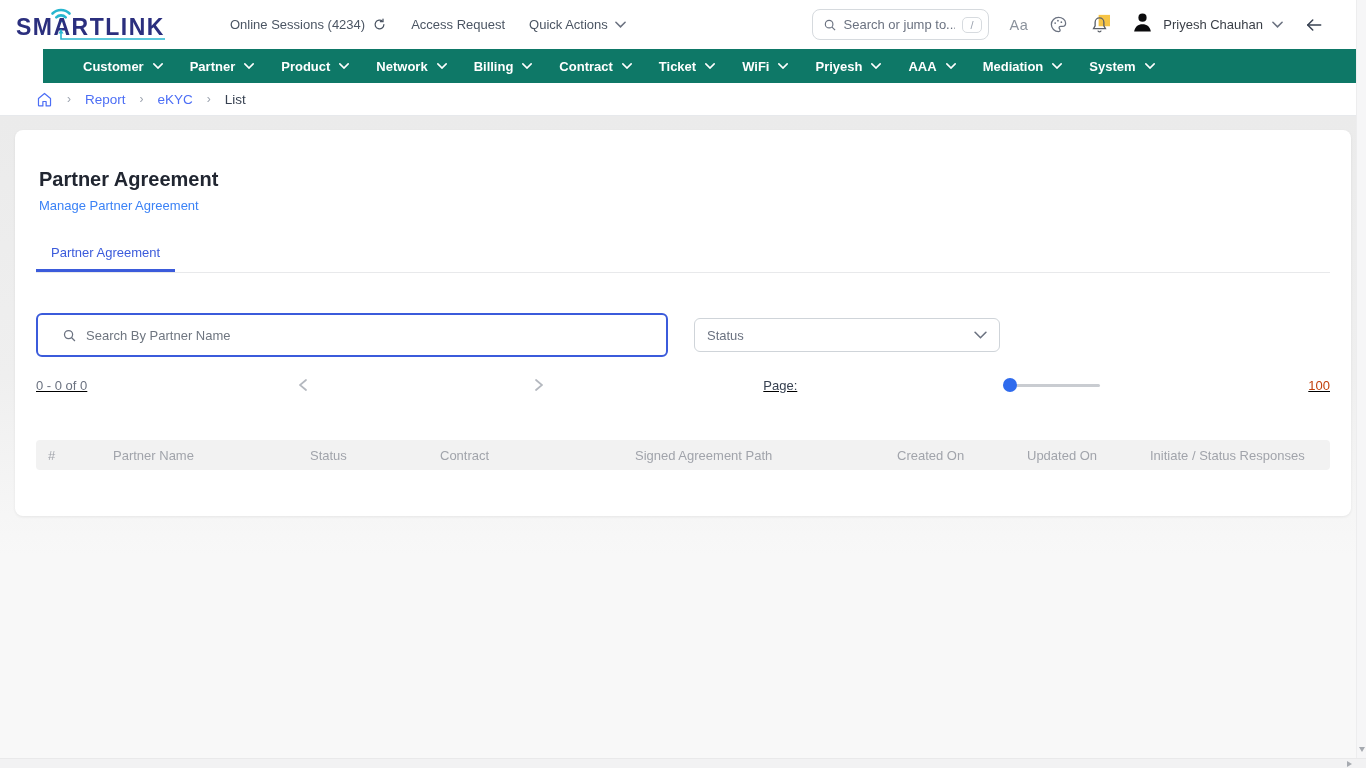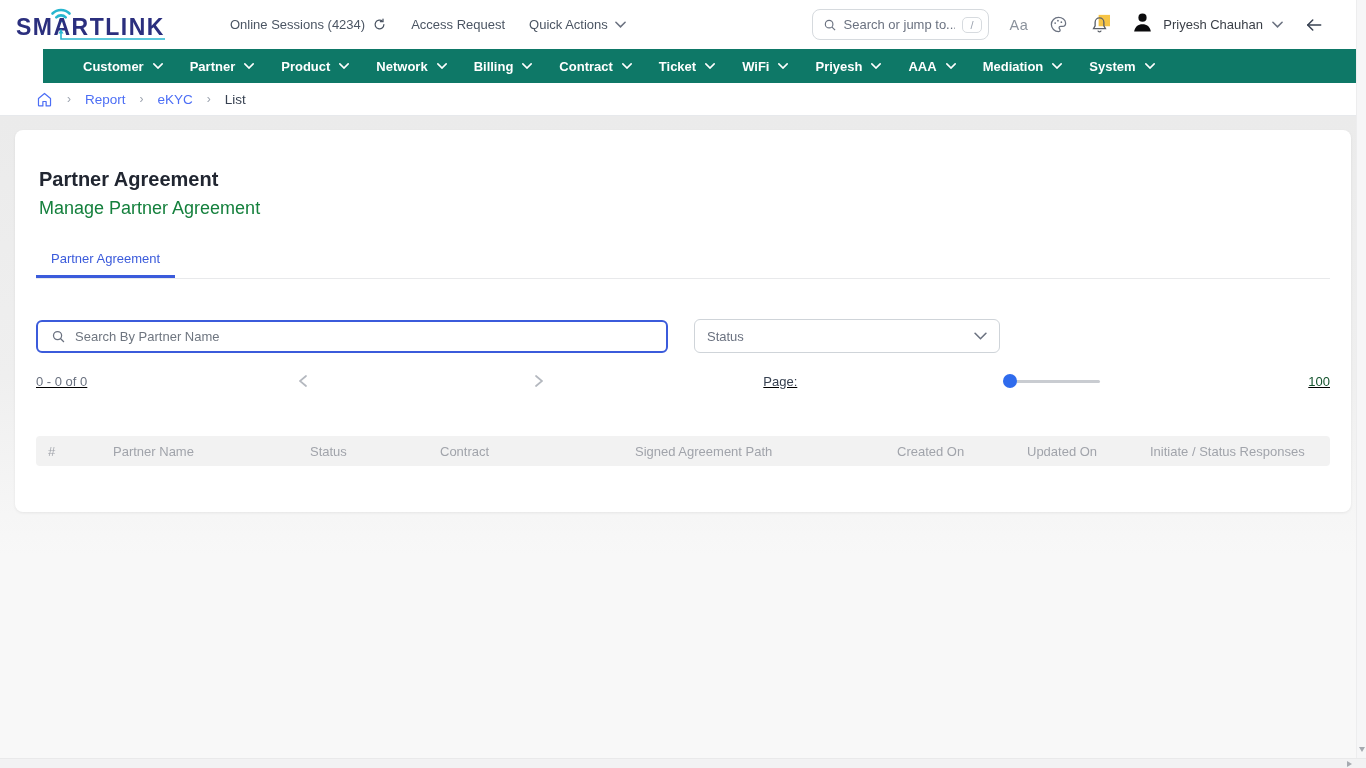--- a/index.html
+++ b/index.html
@@ -30,40 +30,40 @@
   .crumbbar { height:33px; background:#fff; border-bottom:1px solid #e7e9ec; display:flex; align-items:center; padding-left:36px; gap:14px; }
   .crumbs { display:flex; align-items:center; gap:14px; }
   .crumb-sep { color:#9ca3af; font-size:12px; }
   .crumb-link { color:#4c6ef5; font-size:13.5px; cursor:pointer; text-decoration:none; }
   .crumb-current { color:#374151; font-size:13.5px; }
 
   
   .main { height:652px; background:linear-gradient(180deg,#ebebeb 0px,#efefef 260px,#f8f8f8 440px,#f8f8f8 100%); padding:14px 15px 0 15px; }
   .card { background:#fff; border-radius:8px; box-shadow:0 1px 3px rgba(0,0,0,.07); padding:38px 21px 46px 21px; }
   .page-title { font-size:20px; font-weight:700; color:#212631; margin-left:3px; }
-  .page-subtitle { font-size:18px; color:#15803d; margin:7px 0 0 3px; }
+  .page-subtitle { font-size:13px; color:#3b82f6; margin:7px 0 0 3px; }
 
   .tabs { display:flex; border-bottom:1px solid #e8e9eb; margin-top:24px; }
   .tab { font-size:13px; color:#3b5bdb; padding:8px 15px 9px 15px; border-bottom:3px solid #3b5bdb; cursor:pointer; }
 
   .filters { display:flex; align-items:center; margin-top:40px; gap:26px; }
-  .big-search { display:flex; align-items:center; gap:9px; width:632px; height:33px; border:2px solid #3b5bdb; border-radius:6px; padding:0 13px; background:#fff; }
+  .big-search { display:flex; align-items:center; gap:9px; width:632px; height:44px; border:2px solid #3b5bdb; border-radius:6px; padding:0 24px; background:#fff; }
   .big-search input { border:none; outline:none; flex:1; font-size:13px; color:#374151; font-family:inherit; }
   .big-search input::placeholder { color:#6f7680; }
   .select { display:flex; align-items:center; justify-content:space-between; width:306px; height:34px; border:1px solid #cfd4d9; border-radius:6px; padding:0 12px; color:#6b7280; font-size:13px; cursor:pointer; background:#fff; }
 
   .pag { display:flex; align-items:center; justify-content:space-between; margin-top:17px; height:22px;text-decoration:underline; }
   .pag-range { font-size:13px; color:#6b7280; }
   .pag-btn { width:40px; display:flex; justify-content:center; align-items:center; cursor:default; }
   .pag-btn:first-of-type { margin-left:6px; }
   .pag-label { font-size:13px; color:#374151; margin:0 10px 0 8px; }
   .slider { position:relative; width:97px; height:14px; display:flex; align-items:center; cursor:pointer; }
   .slider-track { width:100%; height:3px; background:#c9ccd1; border-radius:2px; }
   .slider-thumb { position:absolute; left:0; top:0; width:14px; height:14px; border-radius:50%; background:#2f6bed; }
-  .pag-size { font-size:13px; color:#14532d; margin-left:12px; }
+  .pag-size { font-size:13px; color:#c2410c; margin-left:12px; }
 
   .table { margin-top:44px; }
   .thead { display:flex; align-items:center; height:30px; background:#f2f2f2; border-radius:4px; }
   .th { font-size:13px; color:#a1a4ab; padding-left:12px; white-space:nowrap; overflow:hidden; }
   .th:nth-child(1){width:65px;} .th:nth-child(2){width:197px;} .th:nth-child(3){width:130px;}
   .th:nth-child(4){width:195px;} .th:nth-child(5){width:262px;} .th:nth-child(6){width:130px;}
   .th:nth-child(7){width:123px;} .th:nth-child(8){flex:1;}
   .empty-row { margin-top:5px; height:35px; background:#f7f7f7; border-radius:4px; display:flex; align-items:center; justify-content:center; font-size:13px; color:#3f4450; }
 
   

